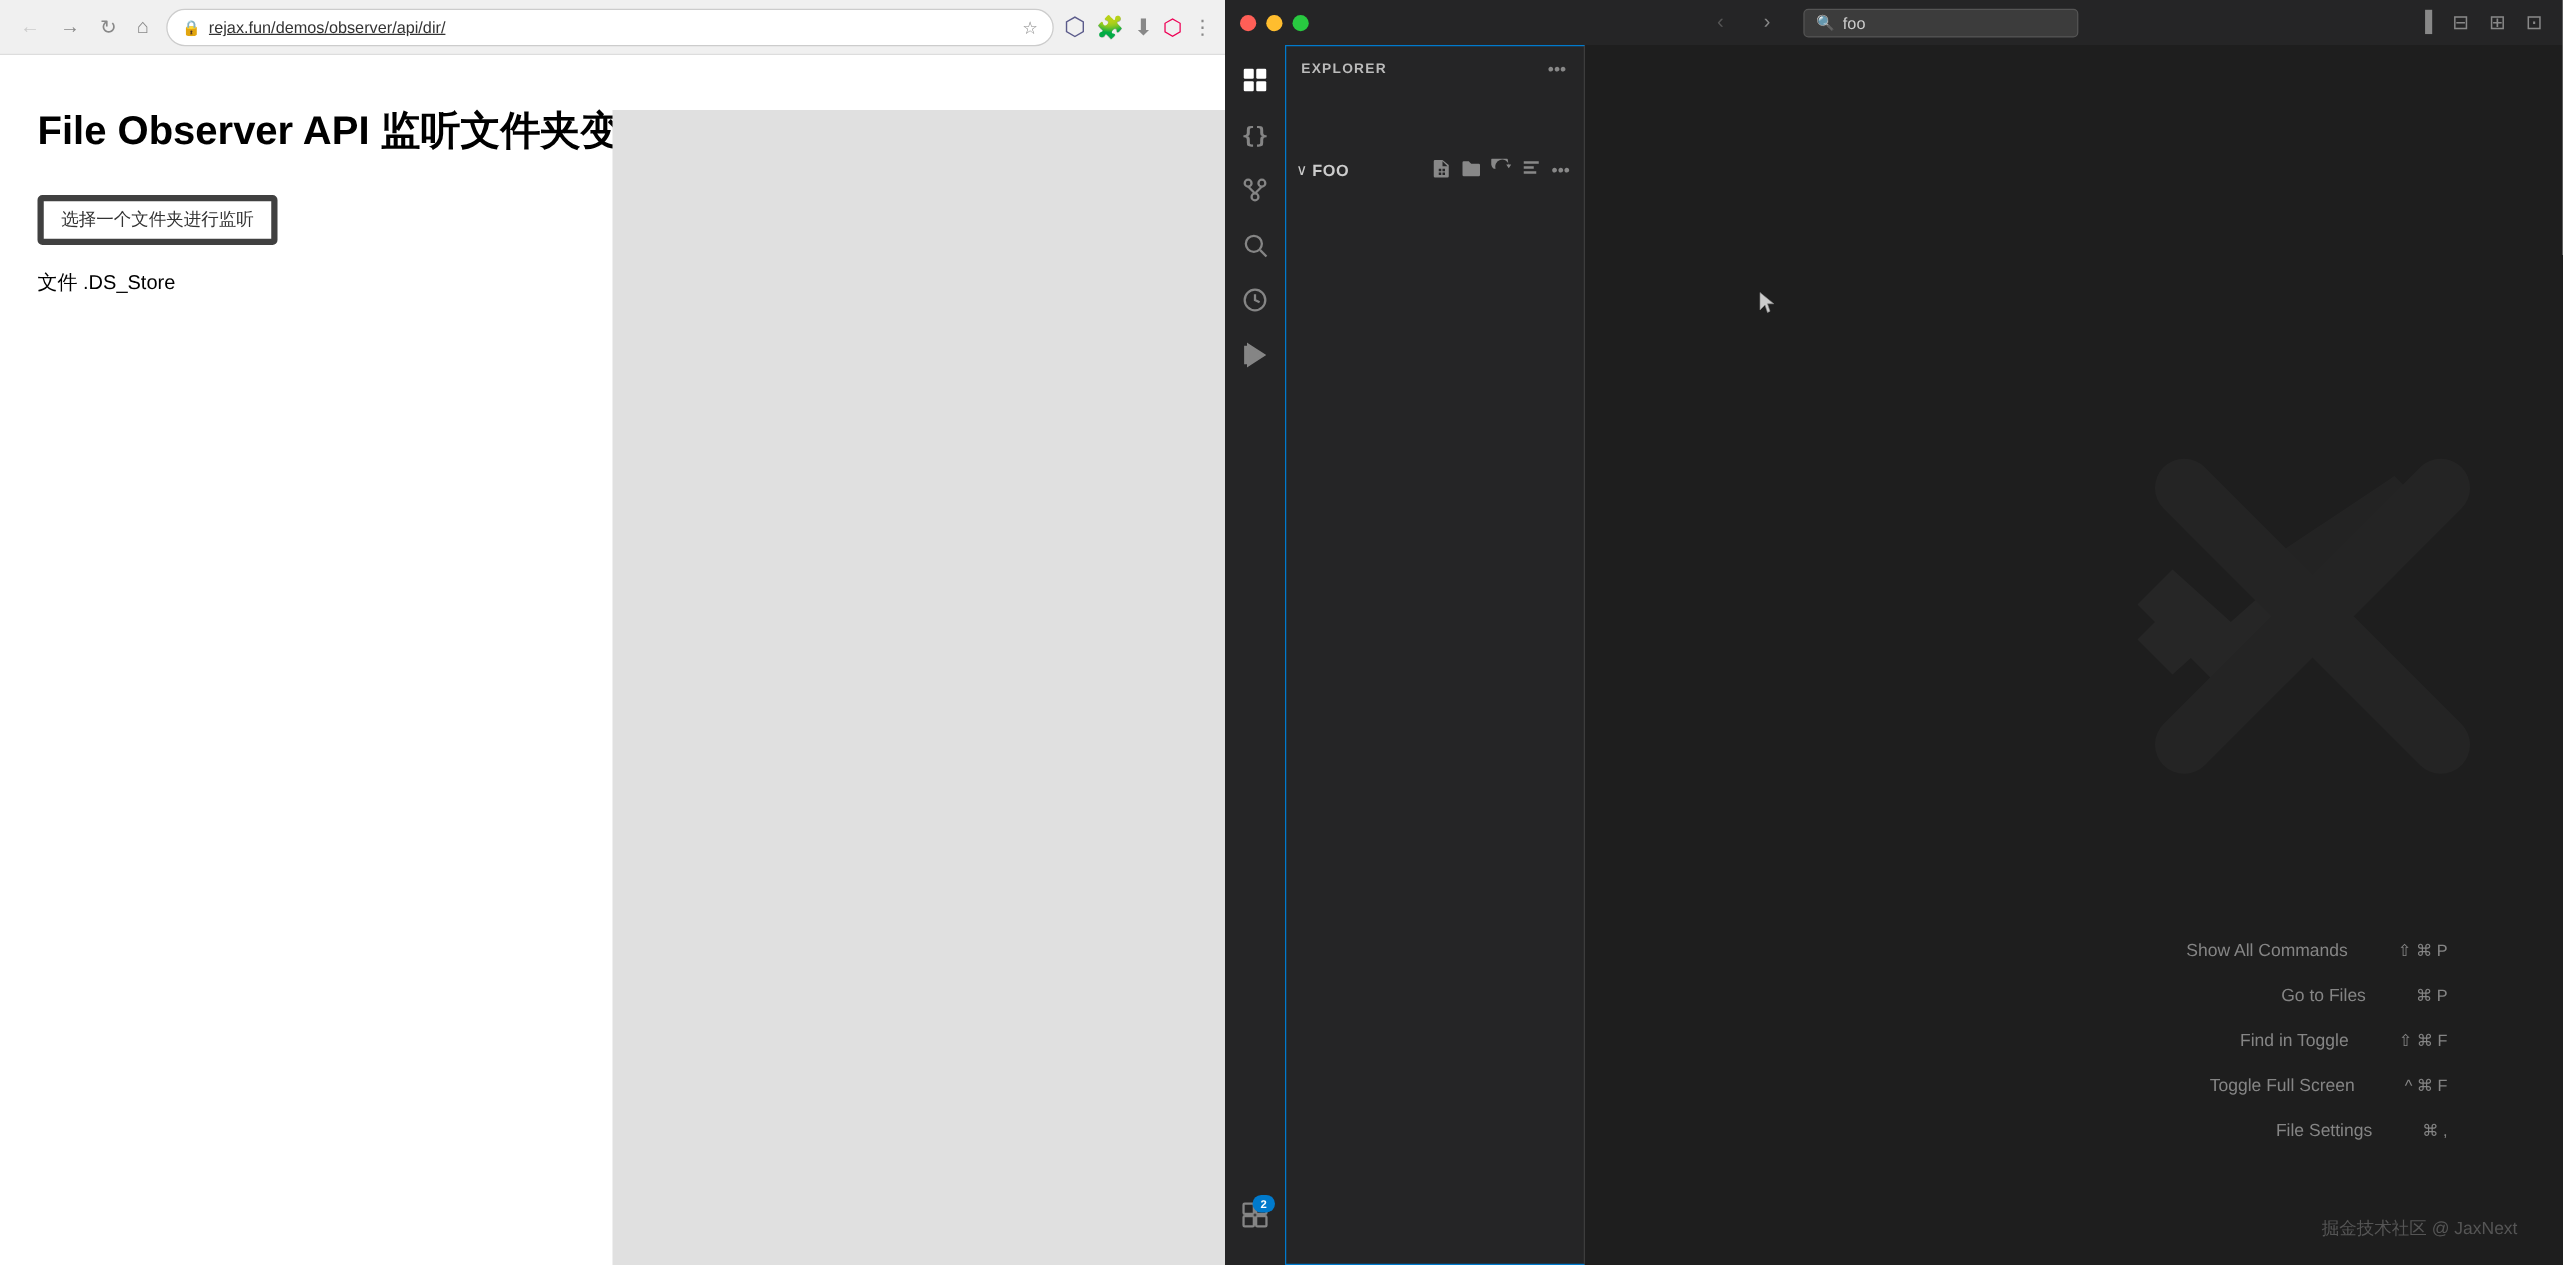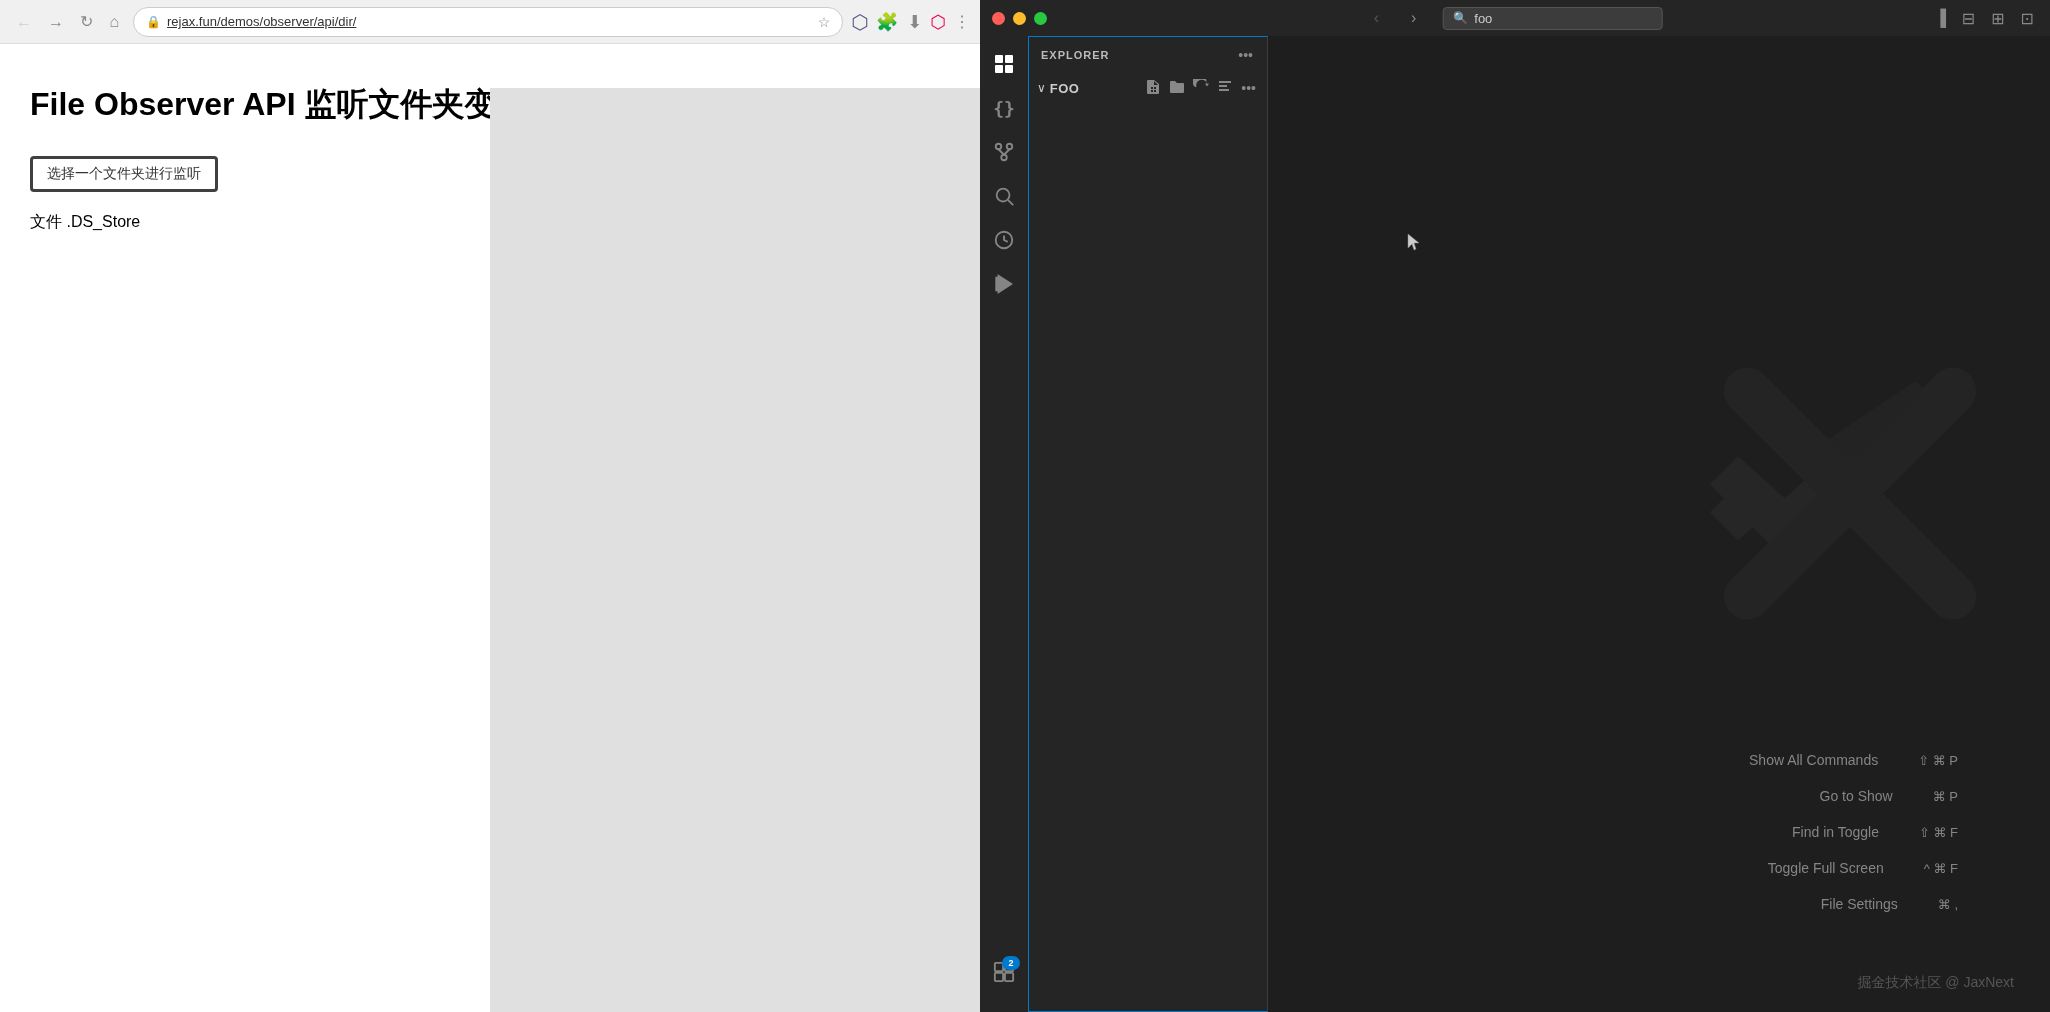--- a/index.html
+++ b/index.html
@@ -101,21 +101,21 @@
     .page-title {
       font-size: 32px;
       font-weight: bold;
       color: #000;
       margin-bottom: 30px;
       line-height: 1.3;
     }
 
     .select-folder-btn {
       background: #fff;
-      border: 3px solid #404040;
+      border: 5px solid #404040;
       border-radius: 4px;
       padding: 6px 14px;
       font-size: 14px;
       color: #333;
       cursor: pointer;
       margin-bottom: 20px;
     }
 
     .file-info {
       font-size: 16px;
@@ -269,20 +269,21 @@
     
     .sidebar {
       width: 240px;
       background: #252526;
       display: flex;
       flex-direction: column;
       border-right: 1px solid #3d3d3d;
       border-left: 1px solid #007acc;
       border-top: 1px solid #007acc;
       border-bottom: 1px solid #007acc;
+      gap: 48px;
     }
 
     .sidebar-header {
       height: 36px;
       display: flex;
       align-items: center;
       padding: 0 12px;
       justify-content: space-between;
     }
 
@@ -608,21 +609,21 @@
           <path d="M2 2L2 16L6 12L8 18L10 17L8 11L13 11Z" fill="#ccc" stroke="#888" stroke-width="0.5"></path>
         </svg>
       </div>
 
       <div class="command-shortcuts">
         <div class="shortcut-row">
           <span class="shortcut-label">Show All Commands</span>
           <span class="shortcut-keys">⇧ ⌘ P</span>
         </div>
         <div class="shortcut-row">
-          <span class="shortcut-label">Go to Show</span>
+          <span class="shortcut-label">Go to Files</span>
           <span class="shortcut-keys">⌘ P</span>
         </div>
         <div class="shortcut-row">
           <span class="shortcut-label">Find in Toggle</span>
           <span class="shortcut-keys">⇧ ⌘ F</span>
         </div>
         <div class="shortcut-row">
           <span class="shortcut-label">Toggle Full Screen</span>
           <span class="shortcut-keys">^ ⌘ F</span>
         </div>

